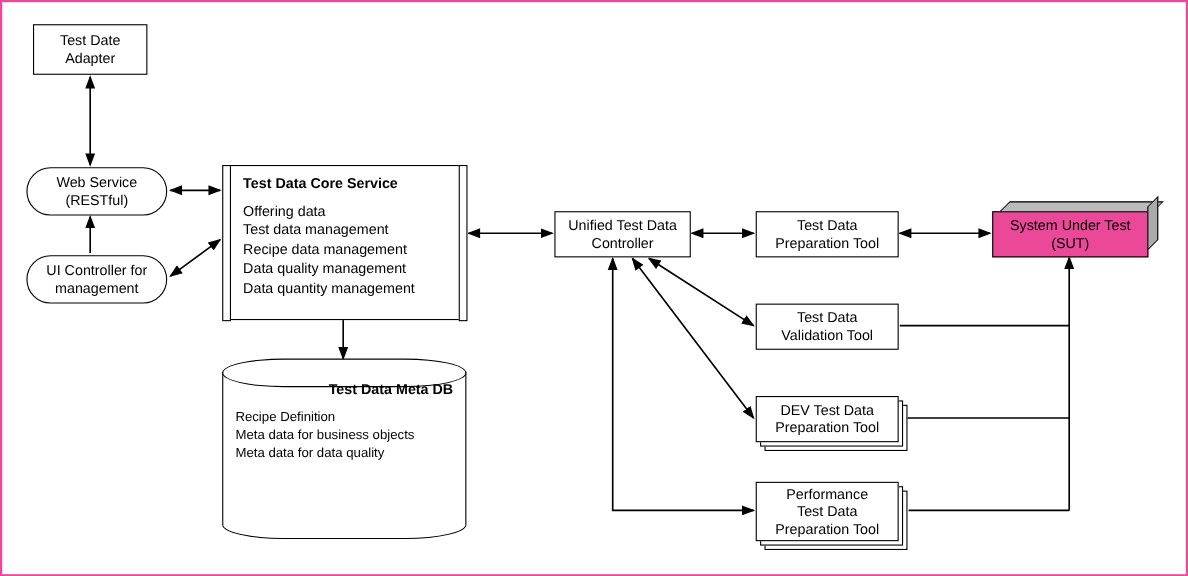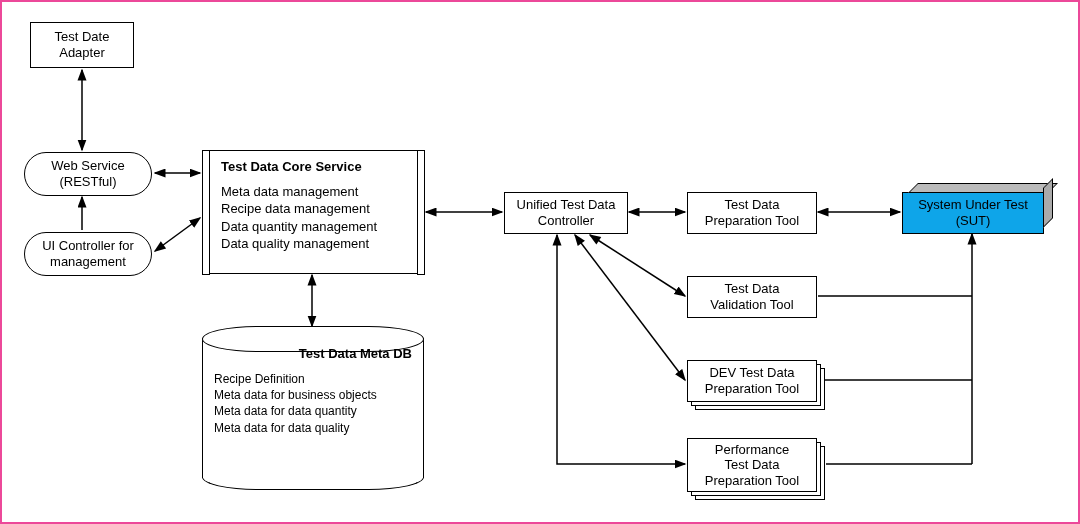--- a/index.html
+++ b/index.html
@@ -61,21 +61,21 @@
   }
   .side-left { left: -1.5px; }
   .side-right { right: -1.5px; }
   .stack-shadow {
     position: absolute;
     border: 1.5px solid #000;
     background: #fff;
     box-sizing: border-box;
   }
   .sut {
-    background: #0ea5e9;
+    background: #ec4899;
   }
   .sut-top {
     position: absolute;
     left: 0;
     top: -10px;
     width: 100%;
     height: 10px;
     background: #bbb;
     transform: skewX(-45deg);
     transform-origin: bottom left;
@@ -196,44 +196,44 @@
   <div class="box pill" style="left:22px; top:150px; width:128px; height:44px;">
     <span style="white-space:pre-line;">Web Service
 (RESTful)</span>
   </div>
 
   <div class="box pill" style="left:22px; top:230px; width:128px; height:44px;">
     <span style="white-space:pre-line;">UI Controller for
 management</span>
   </div>
 
-  <div class="box core" style="left:200px; top:148px; width:222px; height:124px; padding-left:18px; padding-right:18px;">
+  <div class="box core" style="left:200px; top:148px; width:222px; height:141px; padding-left:18px; padding-right:18px;">
     <div class="side-handle side-left"></div>
     <div class="side-handle side-right"></div>
     <div class="core-inner">
       <div class="core-title">Test Data Core Service</div>
       <div class="core-list">
-        <div>Meta data management</div>
+        <div>Offering data</div>
+        <div>Test data management</div>
         <div>Recipe data management</div>
+        <div>Data quality management</div>
         <div>Data quantity management</div>
-        <div>Data quality management</div>
       </div>
     </div>
   </div>
 
   <div class="cyl-wrap" style="left:200px; top:324px; width:222px; height:164px;">
     <div class="cyl-bottom"></div>
     <div class="cyl-body"></div>
     <div class="cyl-top"></div>
     <div class="cyl-content">
       <div class="cyl-title">Test Data Meta DB</div>
       <div class="cyl-list">
         <div>Recipe Definition</div>
         <div>Meta data for business objects</div>
-        <div>Meta data for data quantity</div>
         <div>Meta data for data quality</div>
       </div>
     </div>
   </div>
 
   <div class="box" style="left:502px; top:190px; width:124px; height:42px;">
     <span style="white-space:pre-line;">Unified Test Data
 Controller</span>
   </div>
 

